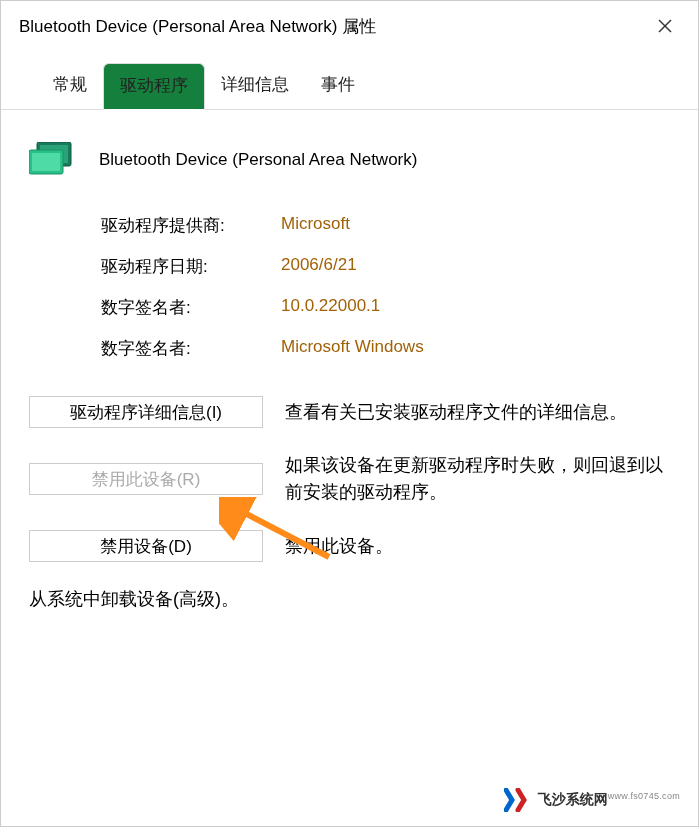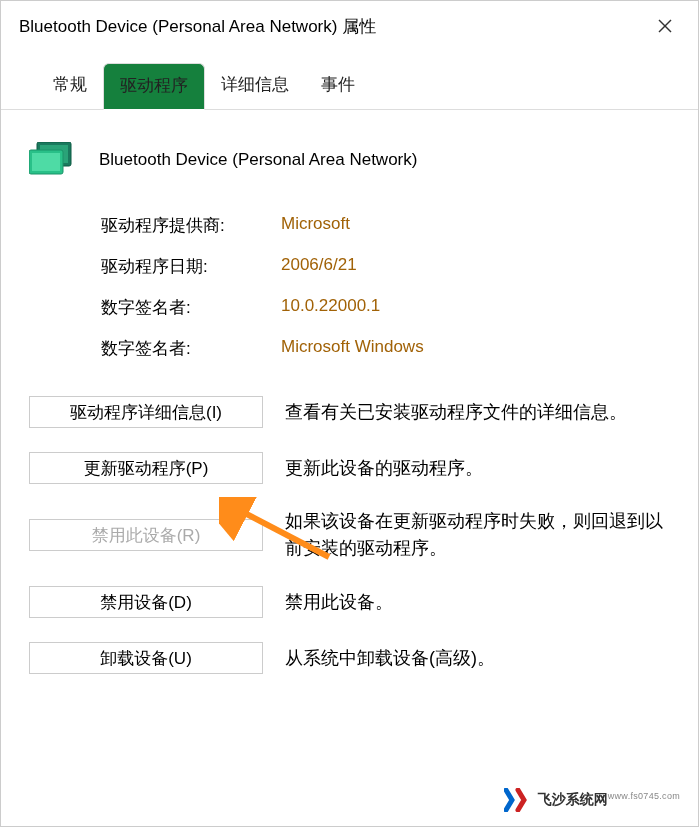--- a/index.html
+++ b/index.html
@@ -223,37 +223,32 @@
         <span class="info-label">数字签名者:</span>
         <span class="info-value">Microsoft Windows</span>
       </div>
     </div>
 
     <div class="action-row">
       <button class="action-btn">驱动程序详细信息(I)</button>
       <span class="action-desc">查看有关已安装驱动程序文件的详细信息。</span>
     </div>
 
-    <div class="action-row">
-      <button class="action-btn">更新驱动程序(P)</button>
-      <span class="action-desc">更新此设备的驱动程序。</span>
-    </div>
 
     <div class="action-row">
       <button class="action-btn" disabled="">禁用此设备(R)</button>
       <span class="action-desc">如果该设备在更新驱动程序时失败，则回退到以前安装的驱动程序。</span>
     </div>
 
     <div class="action-row">
       <button class="action-btn">禁用设备(D)</button>
       <span class="action-desc">禁用此设备。</span>
     </div>
 
     <div class="action-row">
-      <button class="action-btn">卸载设备(U)</button>
       <span class="action-desc">从系统中卸载设备(高级)。</span>
     </div>
   </div>
 
   <div class="arrow-annotation">
     <svg width="120" height="70" viewBox="0 0 120 70">
       <defs>
         <marker id="arrowhead" markerWidth="12" markerHeight="10" refX="2" refY="5" orient="auto">
           <polygon points="0 0, 12 5, 0 10" fill="#ff8c1a"></polygon>
         </marker>

